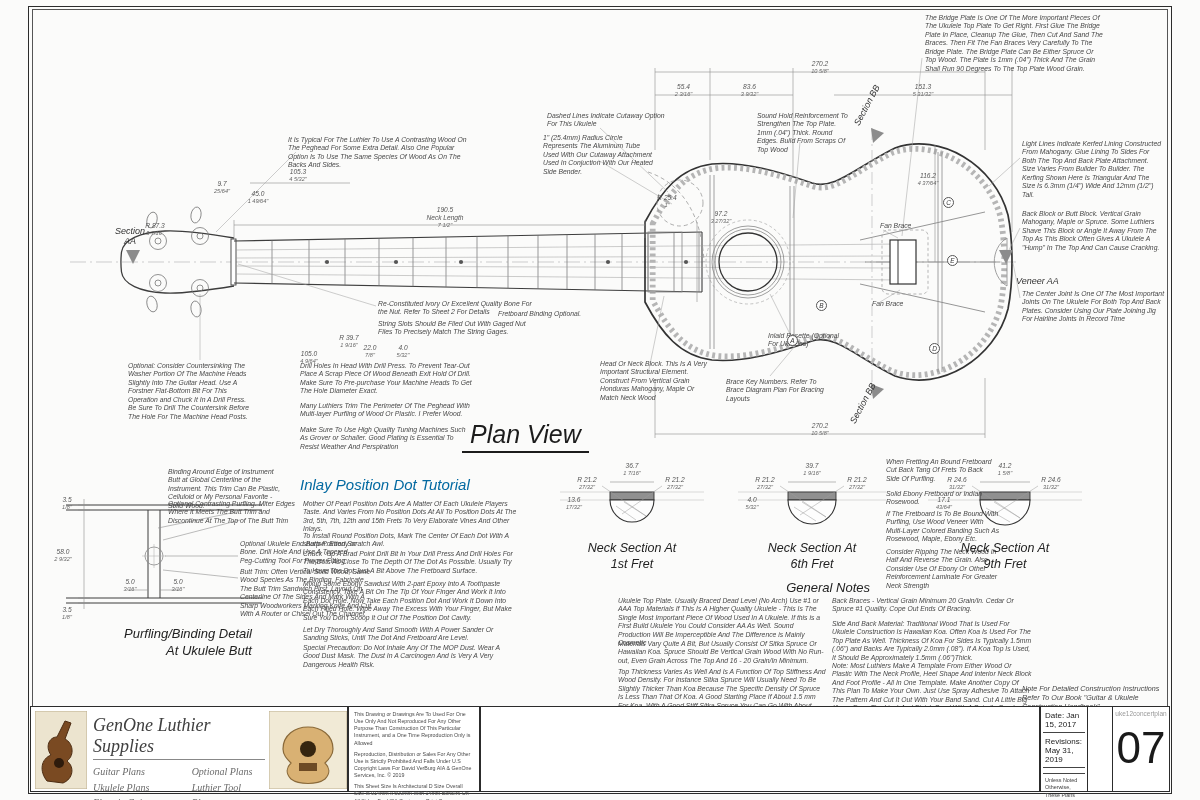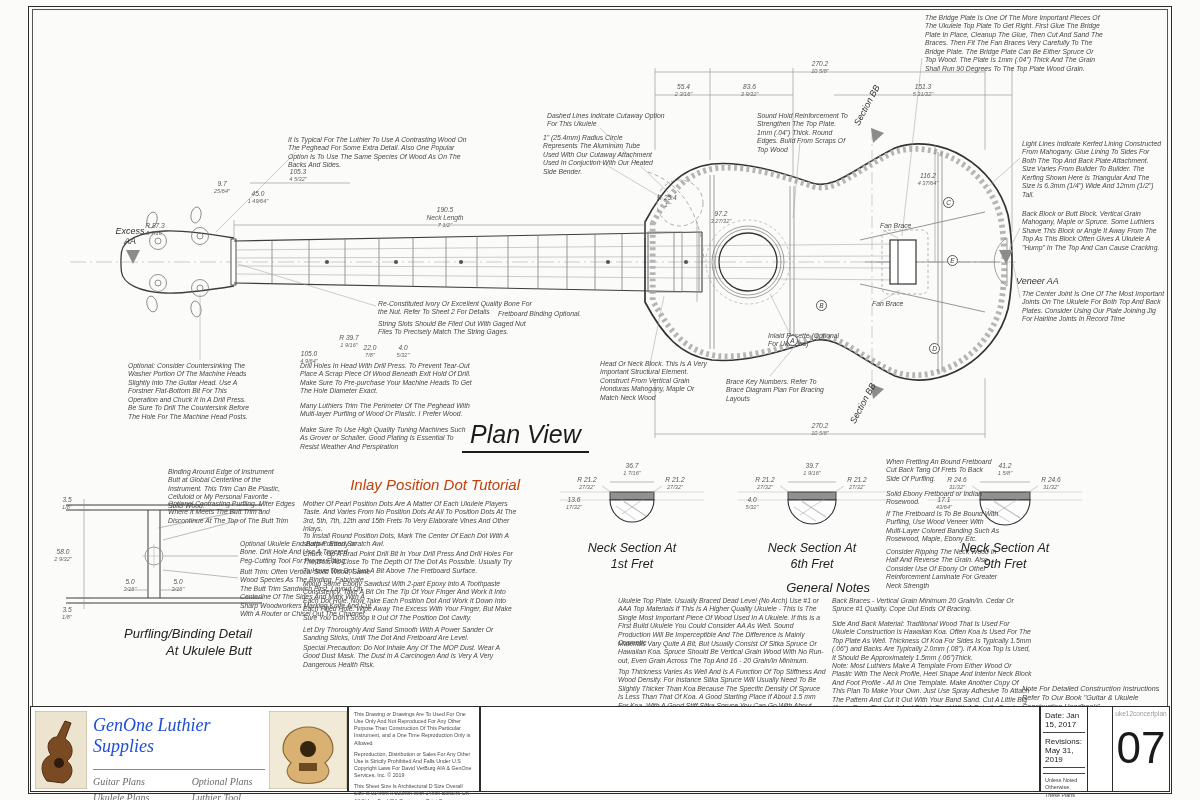--- a/index.html
+++ b/index.html
@@ -12,26 +12,26 @@
   .note { position:absolute; font:italic 6.8px/1.25 "Liberation Sans",sans-serif; color:#474747; }
   .note.big { font-size:7.2px; }
   .dim { position:absolute; text-align:center; color:#555; font:italic 6.6px/1.2 "Liberation Sans",sans-serif; }
   .dim .fr { display:block; font-size:5.6px; color:#666; }
   .dim .nl { display:block; }
   .seclabel { position:absolute; font:italic 9px/1.15 "Liberation Sans",sans-serif; color:#333; text-align:center; }
   .bkey { position:absolute; width:11px; height:11px; border:1px solid #555; border-radius:50%;
           text-align:center; font:italic 6.5px/10px "Liberation Sans",sans-serif; color:#333; background:#fff; }
   .plan-view { position:absolute; left:462px; top:420px; font:italic 25px "Liberation Sans",sans-serif;
                color:#1c1c1c; border-bottom:2px solid #1c1c1c; padding:0 8px 2px 8px; }
-  .block-title { position:absolute; font:italic 15px "Liberation Sans",sans-serif; color:#c2410c; text-align:right; }
+  .block-title { position:absolute; font:italic 15px "Liberation Sans",sans-serif; color:#0369a1; text-align:left; }
   .detail-title { position:absolute; font:italic 13px/1.3 "Liberation Sans",sans-serif; color:#222; text-align:right; }
   .sect-title { position:absolute; font:italic 12.5px/1.3 "Liberation Sans",sans-serif; color:#222; text-align:center; }
   
   .tb-box { position:absolute; border:1px solid #2c2c2c; background:#fff; }
-  .brand { font:italic 18px "Liberation Serif",serif; color:#1d4ed8; border-bottom:1px solid #888; padding-bottom:12px; }
+  .brand { font:italic 18px "Liberation Serif",serif; color:#404040; border-bottom:1px solid #888; padding-bottom:2px; }
   .prod { font:italic 10px/1.55 "Liberation Serif",serif; color:#6b6b6b; }
   .legal { font:5.3px/1.35 "Liberation Sans",sans-serif; color:#4a4a4a; margin-bottom:4px; }
   .company { font:italic 21px "Liberation Serif",serif; color:#222; text-align:center; }
   .plan-title { font:italic 31px "Liberation Sans",sans-serif; color:#101010; text-align:center; margin-top:3px; }
   .dt { font:8px "Liberation Sans",sans-serif; color:#222; padding:4px 4px 3px 4px; }
   .dt-rule { border-top:1px solid #444; margin:0 2px; }
   .scale-note { font:5.4px/1.35 "Liberation Sans",sans-serif; color:#444; padding:3px 4px; }
   .code { font:6.5px "Liberation Sans",sans-serif; color:#999; text-align:center; padding-top:3px; }
   .sheetnum { font:44px "Liberation Sans",sans-serif; color:#1a1a1a; text-align:center; margin-top:6px; }
 </style>
@@ -280,21 +280,21 @@
 <div class="note" style="left:768px;top:332px;width:80px">Inlaid Rosette (Optional For Ukuleles)</div>
 <div class="note" style="left:880px;top:222px;width:50px">Fan Brace</div>
 <div class="note" style="left:872px;top:300px;width:50px">Fan Brace</div>
 <div class="note" style="left:886px;top:458px;width:112px">When Fretting An Bound Fretboard Cut Back Tang Of Frets To Back Side Of Purfling.</div>
 <div class="note" style="left:886px;top:490px;width:108px">Solid Ebony Fretboard or Indian Rosewood.</div>
 <div class="note" style="left:886px;top:510px;width:114px">If The Fretboard Is To Be Bound With Purfling, Use Wood Veneer With Multi-Layer Colored Banding Such As Rosewood, Maple, Ebony Etc.</div>
 <div class="note" style="left:886px;top:548px;width:114px">Consider Ripping The Neck Wood In Half And Reverse The Grain. Also Consider Use Of Ebony Or Other Reinforcement Laminate For Greater Neck Strength</div>
 <div class="note big" style="left:1022px;top:684px;width:152px">Note For Detailed Construction Instructions Refer To Our Book "Guitar &amp; Ukulele Construction Handbook"</div>
 
 <div class="seclabel" style="left:105px;top:226px;width:50px">
-  <span class="nl">Excess</span>
+  <span class="nl">Section</span>
   <span style="display:block">AA</span>
 </div>
 <div class="seclabel" style="left:832px;top:100px;width:70px;transform:rotate(-62deg)">Section BB</div>
 <div class="seclabel" style="left:828px;top:398px;width:70px;transform:rotate(-62deg)">Section BB</div>
 
 <div class="bkey" style="left:787px;top:335px">A</div>
 <div class="bkey" style="left:816px;top:300px">B</div>
 <div class="bkey" style="left:943px;top:197px">C</div>
 <div class="bkey" style="left:929px;top:343px">D</div>
 <div class="bkey" style="left:947px;top:255px">E</div>

